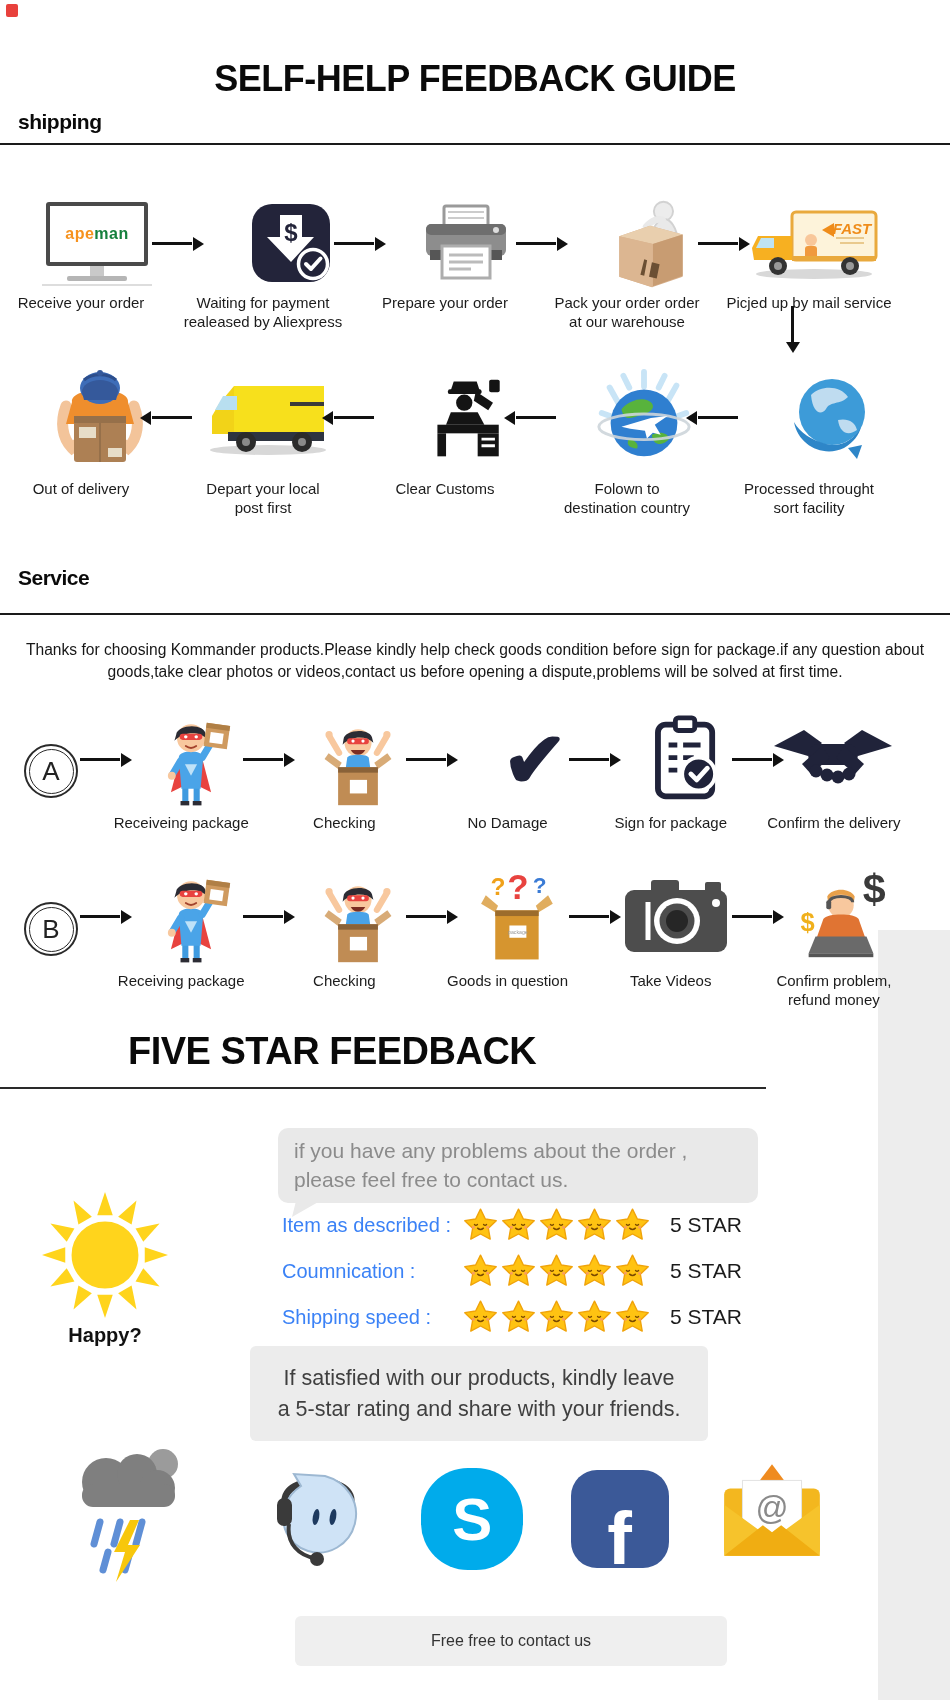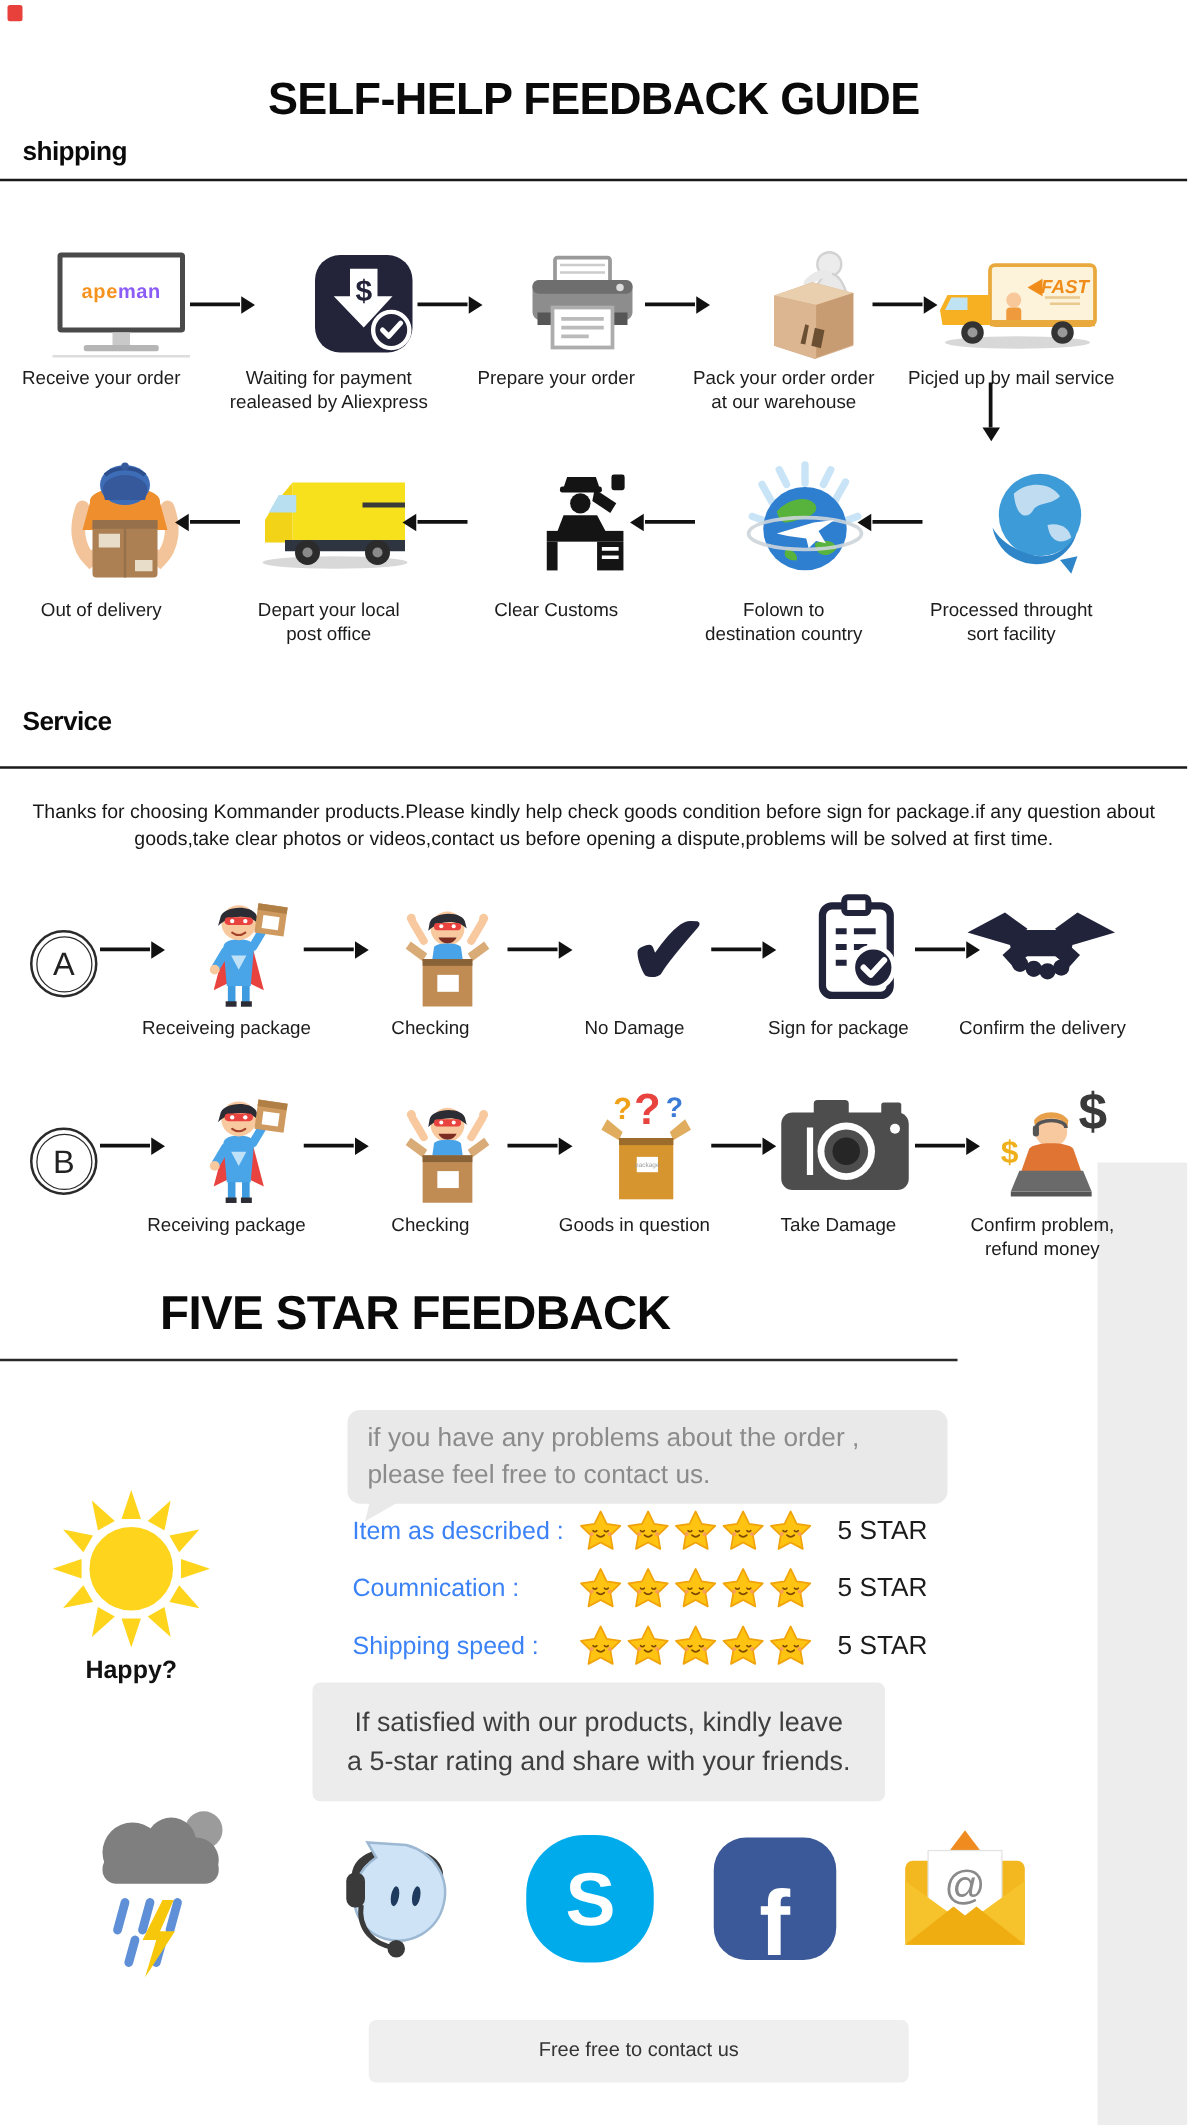--- a/index.html
+++ b/index.html
@@ -44,21 +44,21 @@
   .ring::before{content:"";position:absolute;inset:2.5px;border:1.5px solid #2a2a2a;border-radius:50%;}
   .srvA .ring{margin-top:32px;}
   .srvB .ring{margin-top:34px;}
 
   .service-p{left:25px;width:900px;top:639px;text-align:center;font-size:15.6px;line-height:1.42;color:#171717;}
 
   
   .monitor{display:flex;flex-direction:column;align-items:center;}
   .monitor .screen{width:94px;height:56px;border:4px solid #4a4a4a;border-radius:3px;background:#fff;
       display:flex;align-items:center;justify-content:center;font-weight:bold;font-size:16px;letter-spacing:.5px;}
-  .monitor .ape{color:#f6921e;} .monitor .man{color:#8b5cf6;}
+  .monitor .ape{color:#f6921e;} .monitor .man{color:#15803d;}
   .monitor .neck{width:14px;height:10px;background:#c9c9c9;}
   .monitor .base{width:60px;height:5px;background:#b5b5b5;border-radius:2px;}
   .monitor .shadow{width:110px;height:2px;background:#ddd;margin-top:3px;}
 
   
   .fivestar-head{left:128px;top:1030px;font-size:38px;font-weight:bold;color:#0a0a0a;letter-spacing:-.5px;}
   .bubble{left:278px;top:1128px;width:448px;background:#e9e9e9;border-radius:10px;padding:9px 16px;
           font-size:21px;line-height:1.36;color:#8b8b8b;}
   .bubble::after{content:"";position:absolute;left:16px;bottom:-14px;width:0;height:0;
           border-top:16px solid #e9e9e9;border-right:24px solid transparent;transform:skewX(-14deg);}
@@ -273,21 +273,21 @@
           <path d="M21 20h14v14H13z" fill="#b8dff0"></path>
           <rect x="26" y="56" width="96" height="9" fill="#2e3440"></rect>
           <rect x="88" y="26" width="34" height="4" fill="#3a3a3a"></rect>
           <circle cx="44" cy="66" r="10" fill="#2b2b2b"></circle>
             <circle cx="44" cy="66" r="4" fill="#8a8a8a"></circle>
           <circle cx="100" cy="66" r="10" fill="#2b2b2b"></circle>
             <circle cx="100" cy="66" r="4" fill="#8a8a8a"></circle>
         </svg>
       </div>
       <div class="step-label">Depart your local</div>
-      <div class="step-label" style="margin-top:0;">post office</div>
+      <div class="step-label" style="margin-top:0;">post first</div>
     </div>
     <div class="arr l"></div>
     <div class="step">
       <div class="icon-box">
         <svg width="92" height="92" viewBox="0 0 96 96" fill="#141414">
           <path d="M28 19h30l-3-9H31z"></path>
           <rect x="25" y="18" width="35" height="5" rx="2"></rect>
           <circle cx="42" cy="32" r="8.5"></circle>
           <path d="M54 20l18 12-5 8-15-10z"></path>
           <rect x="68" y="8" width="11" height="13" rx="2"></rect>
@@ -443,21 +443,21 @@
           <rect x="30" y="4" width="28" height="16" rx="3" fill="#4d4d4d"></rect>
           <rect x="84" y="6" width="16" height="12" rx="2" fill="#4d4d4d"></rect>
           <rect x="4" y="14" width="102" height="62" rx="9" fill="#4d4d4d"></rect>
           <path d="M27 26v38" stroke="#fff" stroke-width="5"></path>
           <circle cx="56" cy="45" r="23" fill="#fff"></circle>
           <circle cx="56" cy="45" r="17.5" fill="#4d4d4d"></circle>
           <circle cx="56" cy="45" r="11" fill="#262626"></circle>
           <circle cx="95" cy="27" r="4" fill="#fff"></circle>
         </svg>
       </div>
-      <div class="step-label">Take Damage</div>
+      <div class="step-label">Take Videos</div>
     </div>
     <div class="arr r"></div>
     <div class="step">
       <div class="icon-box">
         <svg width="108" height="98" viewBox="0 0 110 100">
           <text x="90" y="36" font-size="42" font-weight="bold" fill="#3a3a3a" text-anchor="middle" font-family="Liberation Sans, sans-serif">$</text>
           <text x="22" y="64" font-size="26" font-weight="bold" fill="#f0b01c" text-anchor="middle" font-family="Liberation Sans, sans-serif">$</text>
           <circle cx="56" cy="38" r="13" fill="#f8c89e"></circle>
           <path d="M43 36c0-12 26-12 26 0l1-7c-5-9-23-9-28 0z" fill="#e8a04a"></path>
           <path d="M44 35c0-8 24-8 24 0" stroke="#555" stroke-width="3" fill="none"></path>

